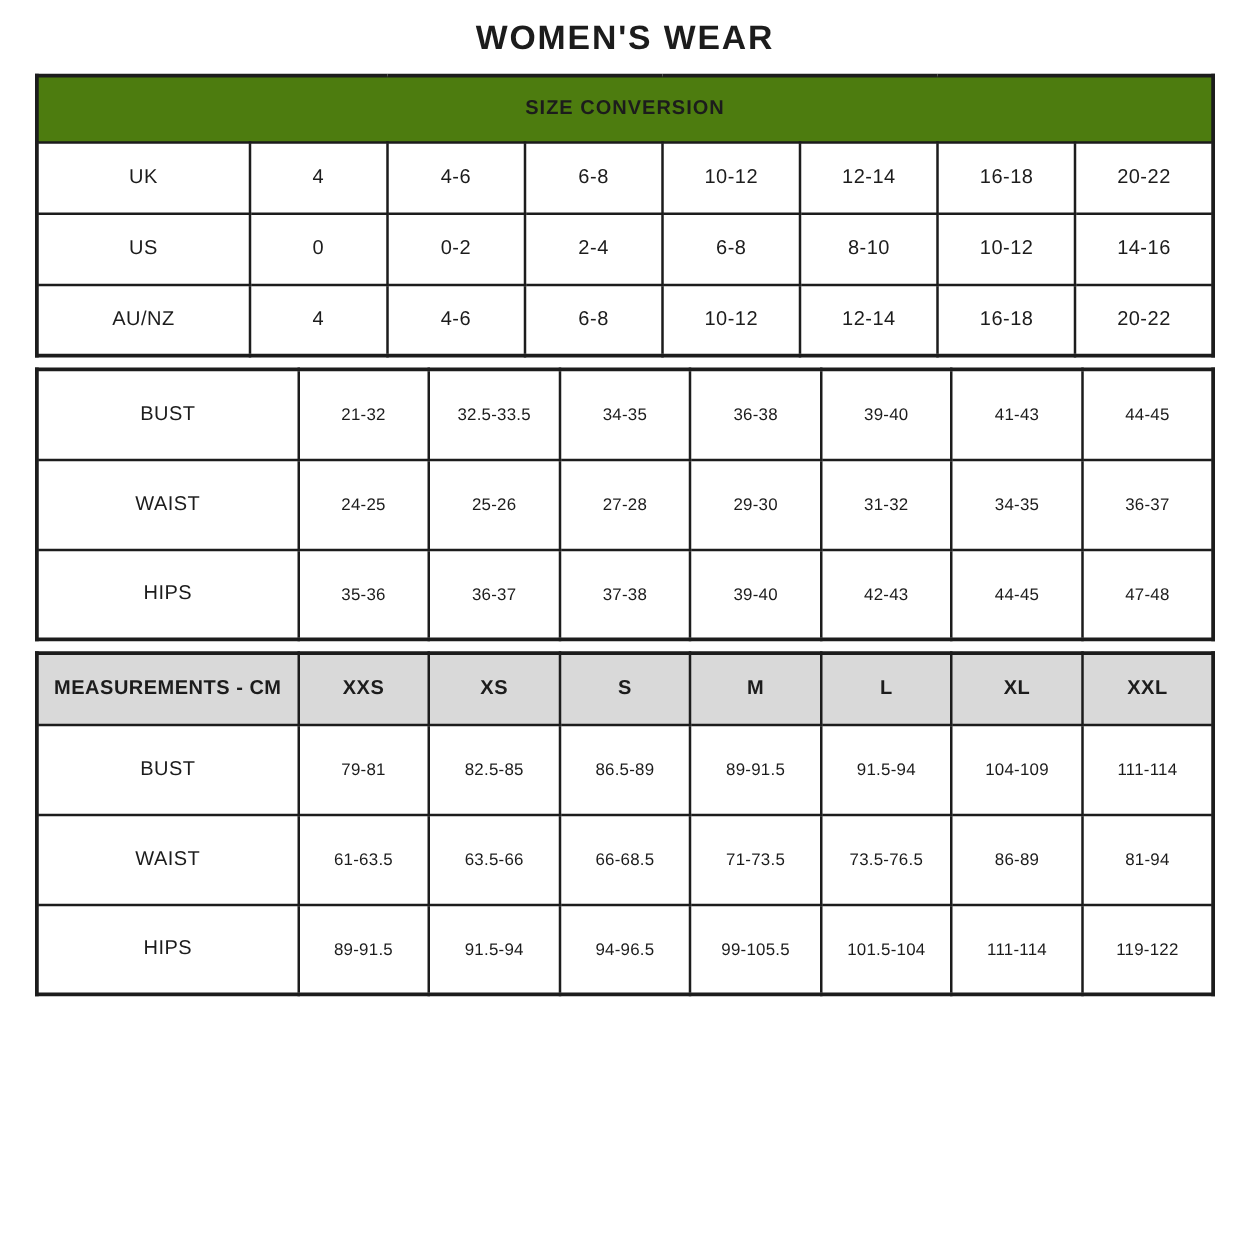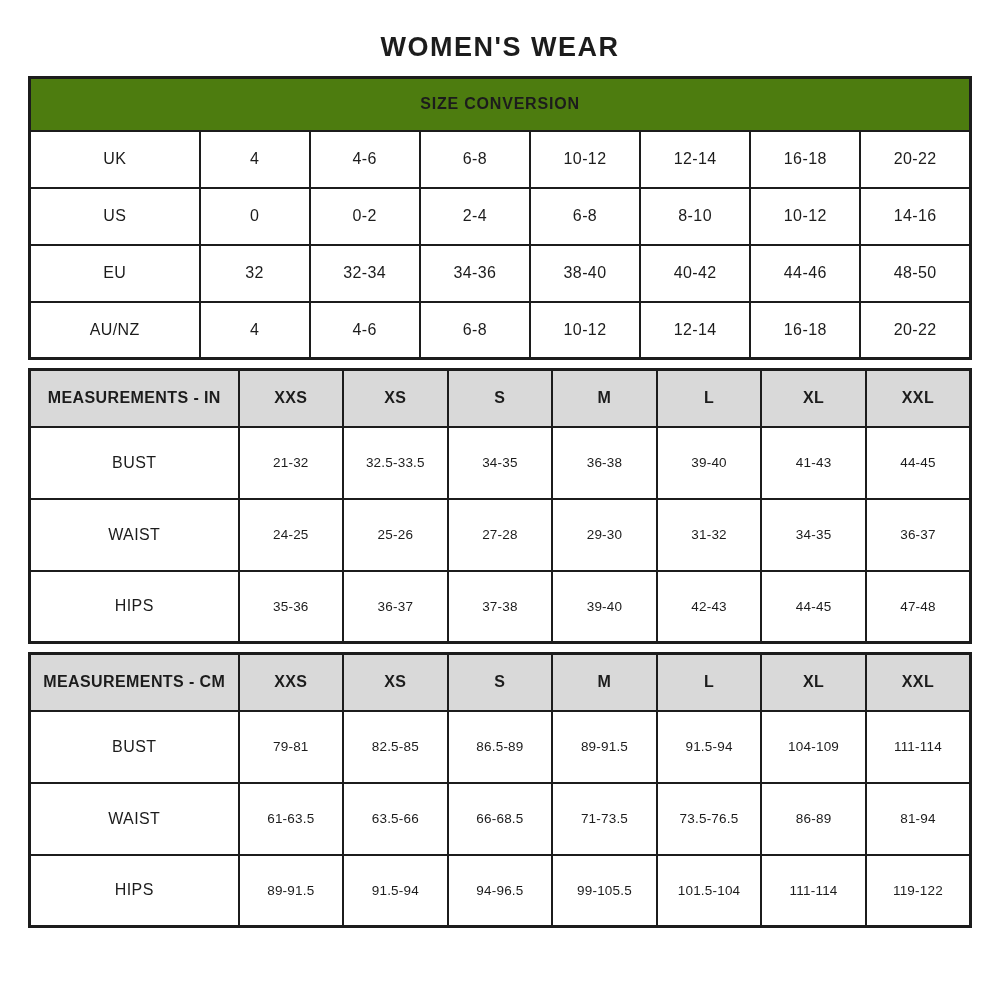--- a/index.html
+++ b/index.html
@@ -5,21 +5,21 @@
   * { box-sizing: border-box; }
   html, body {
     margin: 0; padding: 0;
     width: 1000px; height: 1000px;
     background: #ffffff;
     color: #1c1c1c;
     font-family: "Liberation Sans", sans-serif;
   }
   .page {
     width: 1000px; height: 1000px;
-    padding: 17px 28px;
+    padding: 0 28px;
     overflow: hidden;
   }
   .page-title {
     margin: 0;
     padding: 15px 0 13px 0;
     text-align: center;
     font-size: 27px;
     font-weight: 700;
     letter-spacing: 1.5px;
     color: #1c1c1c;
@@ -95,30 +95,20 @@
           <td class="label-cell">US</td>
           <td>0</td>
           <td>0-2</td>
           <td>2-4</td>
           <td>6-8</td>
           <td>8-10</td>
           <td>10-12</td>
           <td>14-16</td>
         </tr>
         <tr>
-          <td class="label-cell">EU</td>
-          <td>32</td>
-          <td>32-34</td>
-          <td>34-36</td>
-          <td>38-40</td>
-          <td>40-42</td>
-          <td>44-46</td>
-          <td>48-50</td>
-        </tr>
-        <tr>
           <td class="label-cell">AU/NZ</td>
           <td>4</td>
           <td>4-6</td>
           <td>6-8</td>
           <td>10-12</td>
           <td>12-14</td>
           <td>16-18</td>
           <td>20-22</td>
         </tr>
       </tbody>
@@ -130,30 +120,20 @@
       <col>
         <col>
         <col>
         <col>
         <col>
         <col>
         <col>
     </colgroup>
     <tbody>
         <tr>
-          <th class="meas-head">MEASUREMENTS - IN</th>
-          <th class="meas-head">XXS</th>
-          <th class="meas-head">XS</th>
-          <th class="meas-head">S</th>
-          <th class="meas-head">M</th>
-          <th class="meas-head">L</th>
-          <th class="meas-head">XL</th>
-          <th class="meas-head">XXL</th>
-        </tr>
-        <tr>
           <td class="label-cell">BUST</td>
           <td class="val-sm">21-32</td>
           <td class="val-sm">32.5-33.5</td>
           <td class="val-sm">34-35</td>
           <td class="val-sm">36-38</td>
           <td class="val-sm">39-40</td>
           <td class="val-sm">41-43</td>
           <td class="val-sm">44-45</td>
         </tr>
         <tr>

